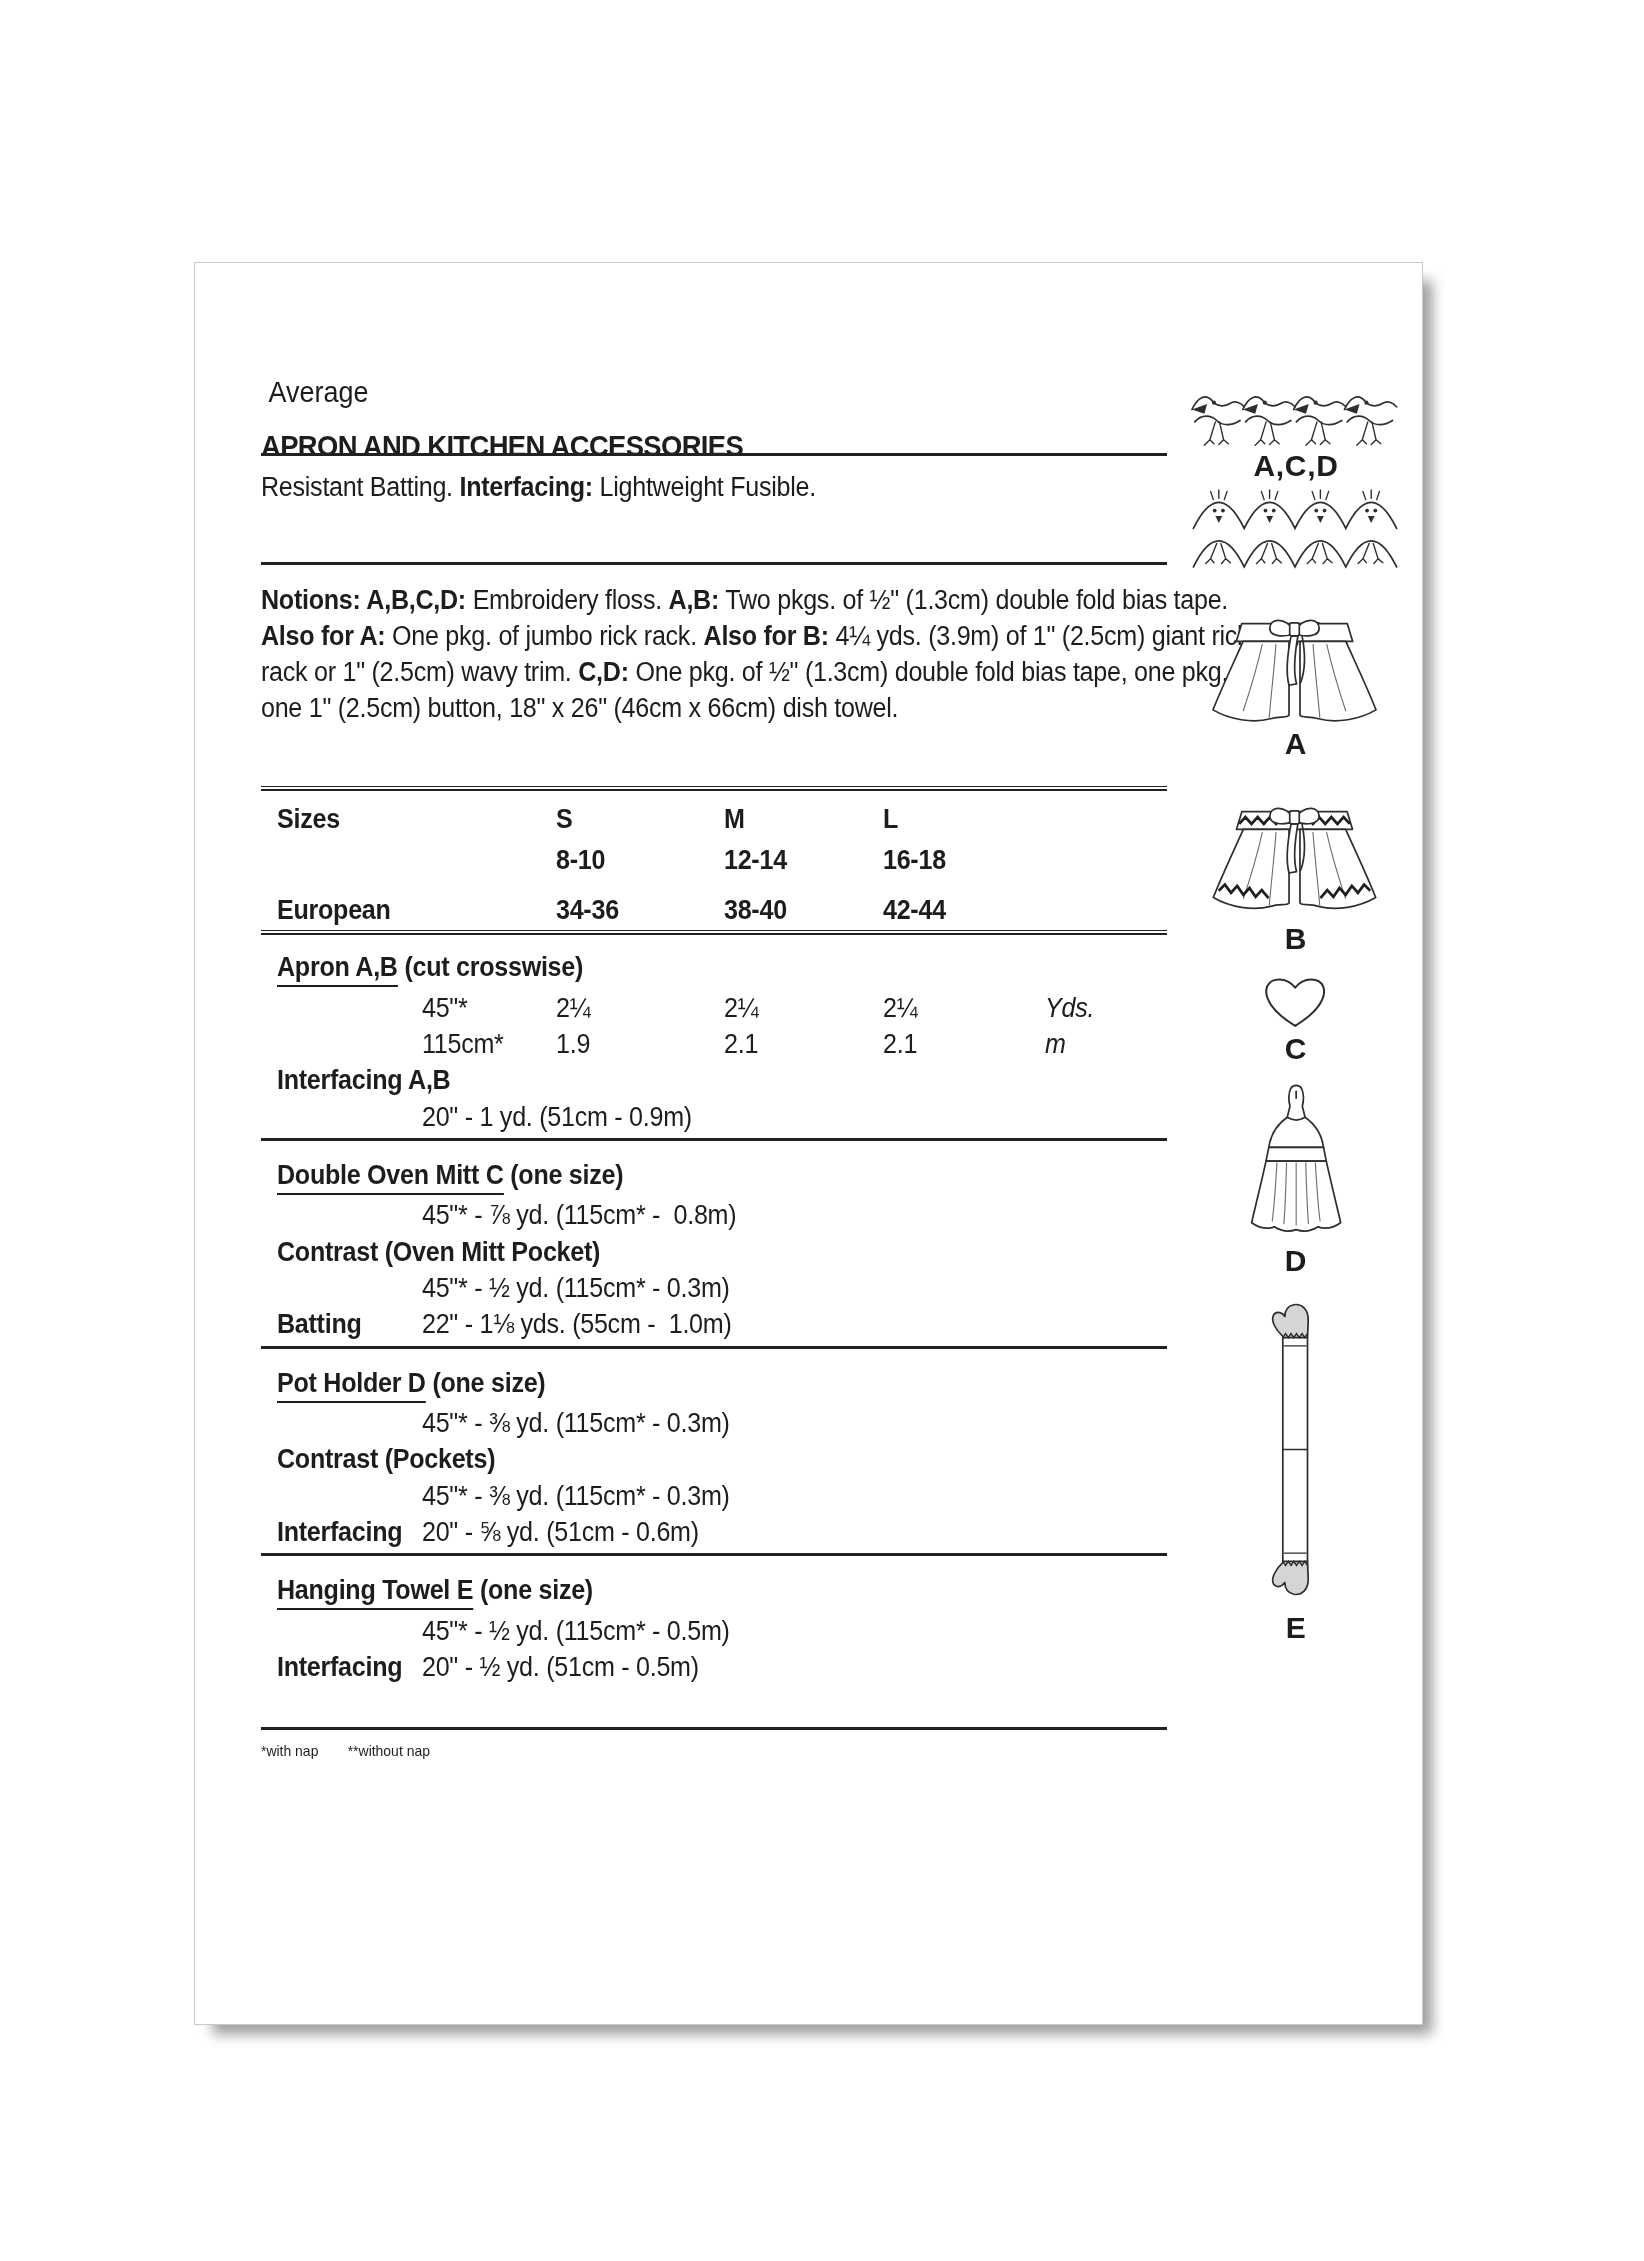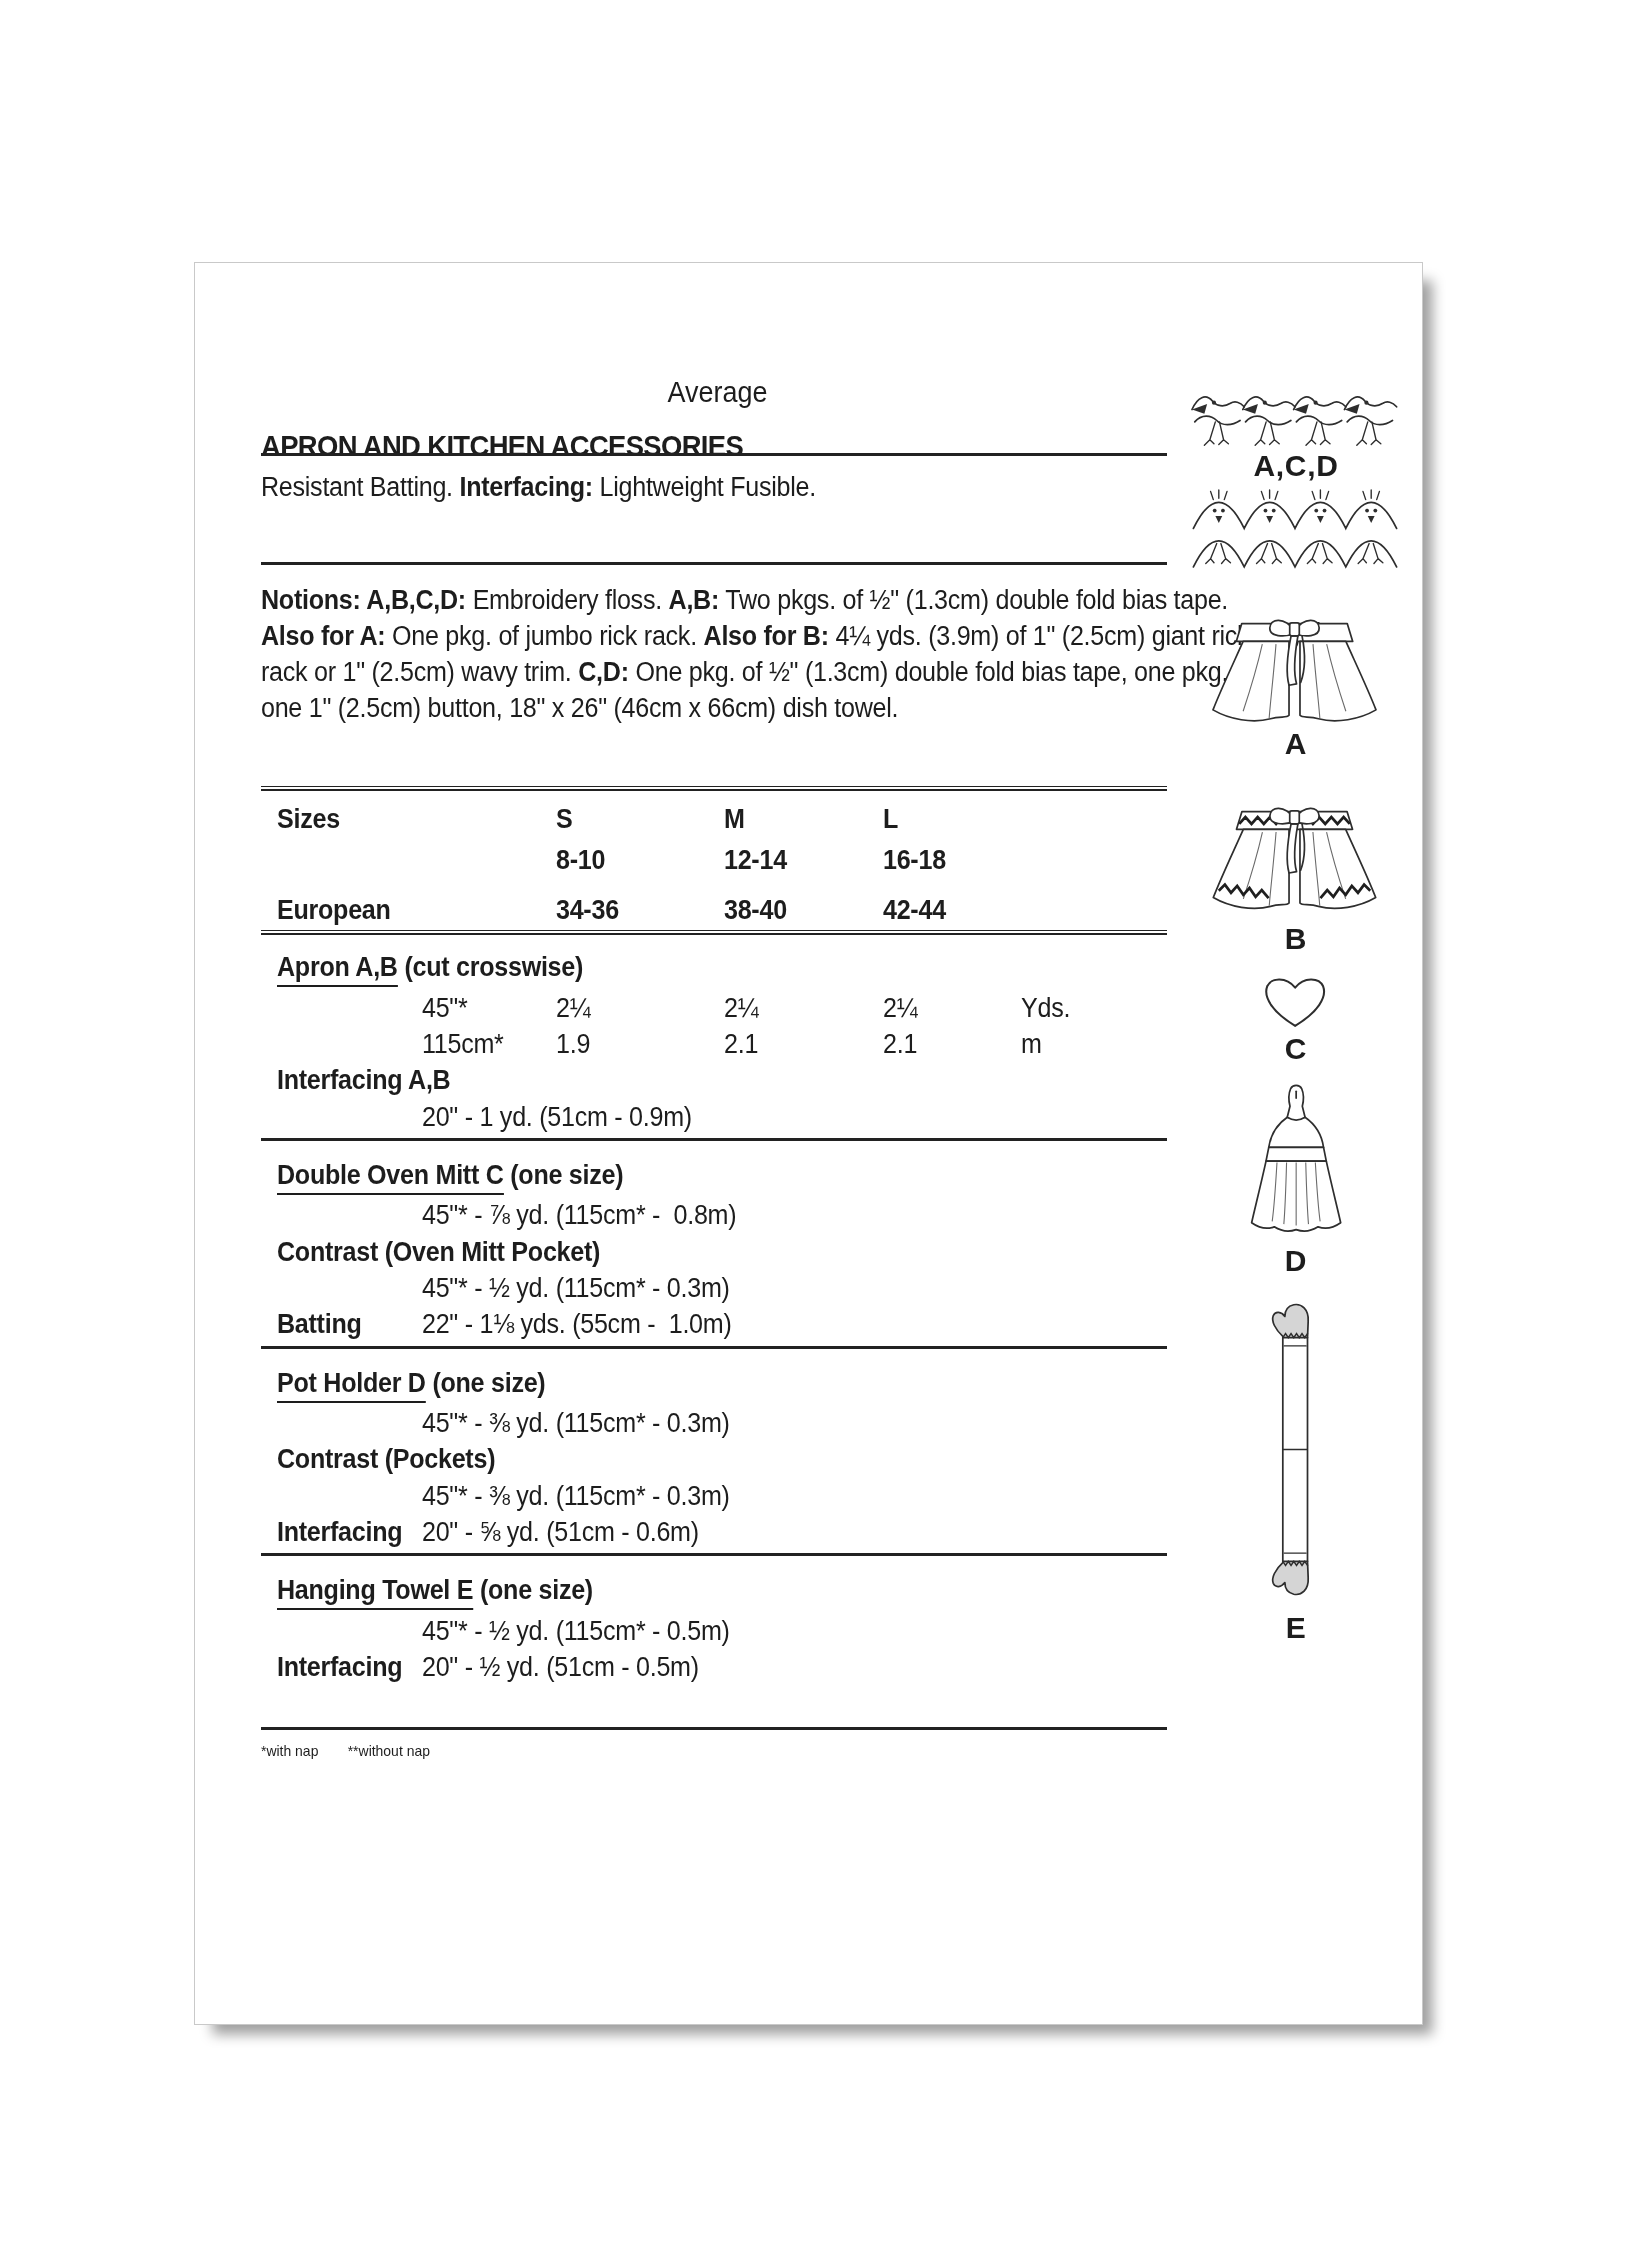--- a/index.html
+++ b/index.html
@@ -4,34 +4,34 @@
 <style>
   html,body{margin:0;padding:0;background:#ffffff;}
   body{width:1645px;height:2261px;position:relative;font-family:"Liberation Sans",sans-serif;color:#1d1d1d;}
   .envelope{position:absolute;left:194px;top:262px;width:1227px;height:1761px;background:#fff;
             border:1.4px solid #c9c9c9;box-shadow:13.7px 13.7px 12.3px -4.1px rgba(0,0,0,0.38);}
   .abs{position:absolute;}
   .t{display:inline-block;transform:scaleX(.93);transform-origin:0 0;white-space:pre;}
   .b{font-weight:bold;text-align:right;}
   .pattern-number{font-weight:bold;font-size:130px;line-height:1;letter-spacing:-2.7px;
                   transform:scaleX(.72);transform-origin:0 0;white-space:pre;}
-  .difficulty{left:66px;top:113px;width:906px;text-align:center;font-size:29px;}
+  .difficulty{left:66px;top:113px;width:906px;text-align:left;font-size:29px;}
   .difficulty .t{transform-origin:100% 0;}
   .doc-title{left:66px;top:166px;font-size:29.5px;font-weight:bold;letter-spacing:-0.7px;}
   .rule{left:66px;width:906px;height:3.4px;background:#222;}
   .rule-dbl{left:66px;width:906px;height:2.1px;background:#fff;border-top:1.4px solid #222;border-bottom:2.7px solid #222;}
   .para{left:66px;font-size:27px;line-height:36px;letter-spacing:-0.3px;}
   .para .line{white-space:pre;}
   .row{left:66px;height:38px;font-size:27px;letter-spacing:-0.3px;}
   .row .c0{position:absolute;left:16px;}
   .row .c1{position:absolute;left:161px;}
   .row .cS{position:absolute;left:295px;}
   .row .cM{position:absolute;left:463px;}
   .row .cL{position:absolute;left:622px;}
-  .row .cU{position:absolute;left:760px;}
+  .row .cU{position:absolute;left:784px;font-style:italic;}
   .hu{border-bottom:2.7px solid #1d1d1d;padding-bottom:3.4px;}
   .sechead{font-weight:bold;font-size:27px;}
   .figlabel{width:206px;text-align:center;font-size:30px;font-weight:bold;letter-spacing:0.7px;}
   .fig{line-height:0;}
   svg{overflow:visible;}
   .ln{stroke:#2e2e2e;stroke-width:2.5;fill:none;stroke-linecap:round;}
   .lnf{stroke:#2e2e2e;stroke-width:2.5;fill:#ffffff;stroke-linejoin:round;}
   .fill{fill:#2e2e2e;stroke:none;}
   .fold{stroke:#6a6a6a;stroke-width:1.6;fill:none;}
   .zig{stroke:#1f1f1f;stroke-width:4;fill:none;stroke-linejoin:miter;}

